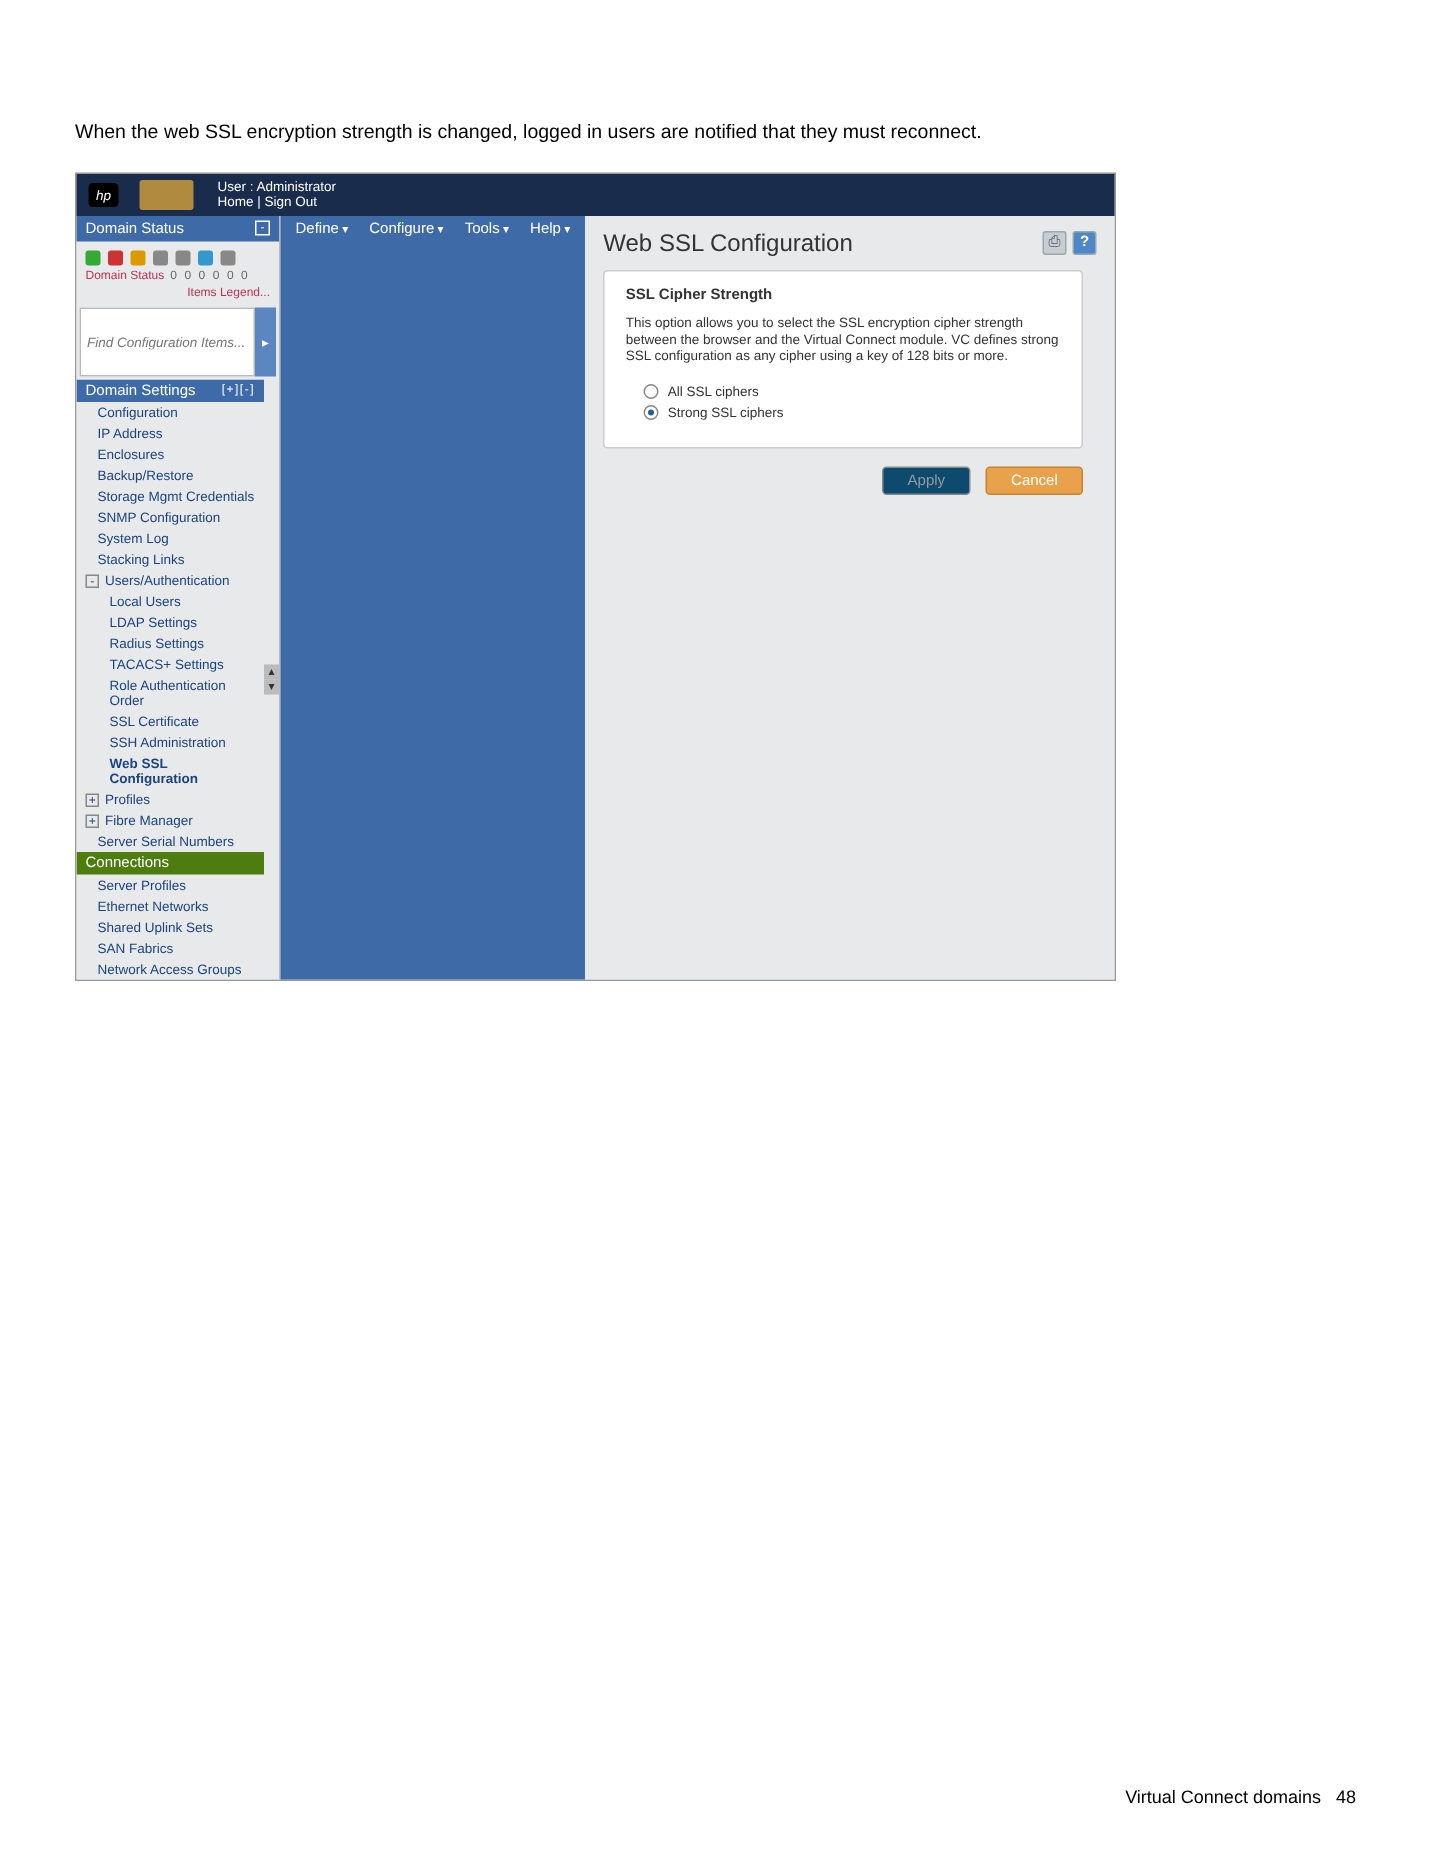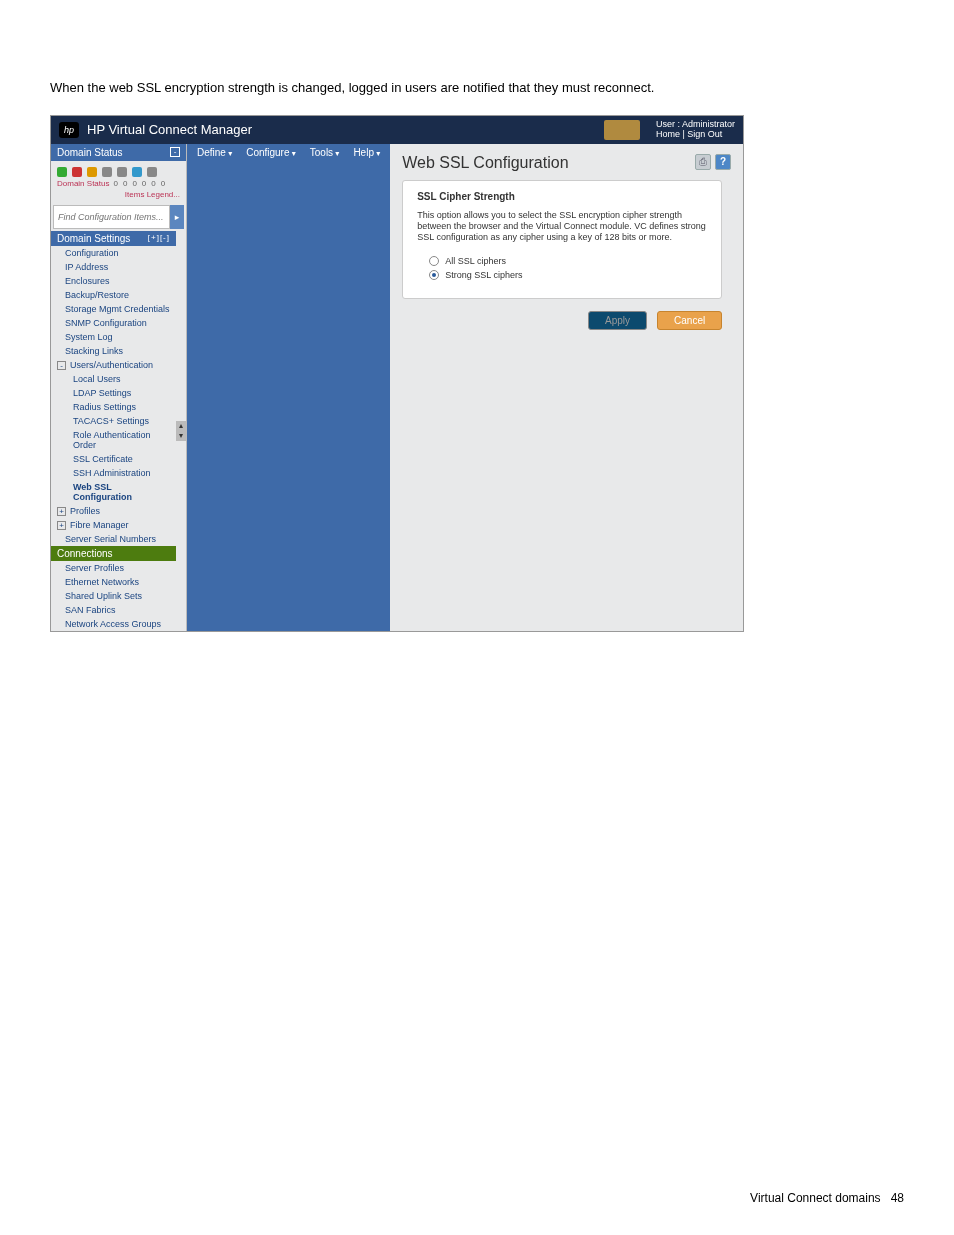--- a/index.html
+++ b/index.html
@@ -23,21 +23,21 @@
   .left { width: 136px; background: #e8e9ea; border-right: 1px solid #bbb; }
   .panel-head { background: #3e6aa8; color: #fff; font-size: 10px; padding: 3px 6px; display:flex; align-items:center; justify-content: space-between; }
   .panel-head .sq { width: 10px; height: 10px; border: 1px solid #fff; font-size:8px; text-align:center; line-height:8px;}
   .status-box { padding: 6px 6px 2px 6px; }
   .status-icons { display:flex; gap:5px; margin-bottom:2px; }
   .dot { width:10px; height:10px; border-radius:2px; display:inline-block; }
   .dot.grn{background:#3a3;} .dot.red{background:#c33;} .dot.yel{background:#d90;} .dot.gry{background:#888;} .dot.blu{background:#39c;}
   .status-row { display:flex; gap:5px; font-size:8px; color:#666;}
   .status-label { font-size:8px; color:#b35; }
   .legend { font-size:8px; color:#b35; text-align:right; padding:0 6px 4px 0; }
-  .search { width: 100%; border:1px solid #bbb; font-size:9px; padding:6px 4px; color:#888; font-style:italic; }
+  .search { width: 100%; border:1px solid #bbb; font-size:9px; padding:17px 4px; color:#888; font-style:italic; }
   .search-wrap { padding:2px; display:flex; }
   .search-btn { width:16px; background:#5b86bf; color:#fff; font-size:9px; border:none; }
   .nav-head { background:#3e6aa8; color:#fff; padding:2px 6px; display:flex; justify-content:space-between; font-size:10px;}
   .nav-head .ctrls { font-size:8px; letter-spacing:1px;}
   .nav-item { padding:2px 6px 2px 14px; color:#1a4480; font-size:9px; cursor:pointer; }
   .nav-item.sub { padding-left: 22px; }
   .nav-item.selected { font-weight:bold; }
   .nav-group { padding:2px 6px 2px 6px; color:#1a4480; font-size:9px; }
   .nav-group .pm { display:inline-block; width:9px; height:9px; border:1px solid #888; text-align:center; line-height:7px; font-size:8px; margin-right:4px; }
   .nav-conn-head { background:#4d7c0f; color:#fff; padding:2px 6px; font-size:10px; }
@@ -76,21 +76,20 @@
 </head>
 <body>
 
 <div class="page">
   <p class="intro">When the web SSL encryption strength is changed, logged in users are notified that they must reconnect.</p>
 
   <div class="app">
 
     <div class="topbar">
       <span class="hp-logo">hp</span>
-      <span class="topbar-title">HP Virtual Connect Manager</span>
       <span class="home-icon"></span>
       <div class="top-user">
         <div>User : Administrator</div>
         <div>
           <a href="#">Home</a>
           <span> | </span>
           <a href="#">Sign Out</a>
         </div>
       </div>
     </div>

